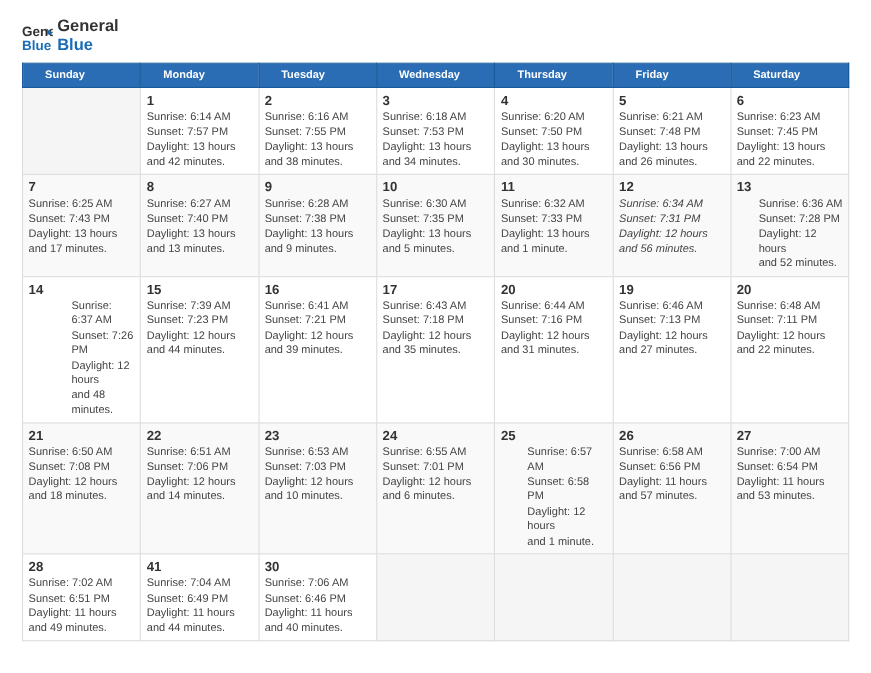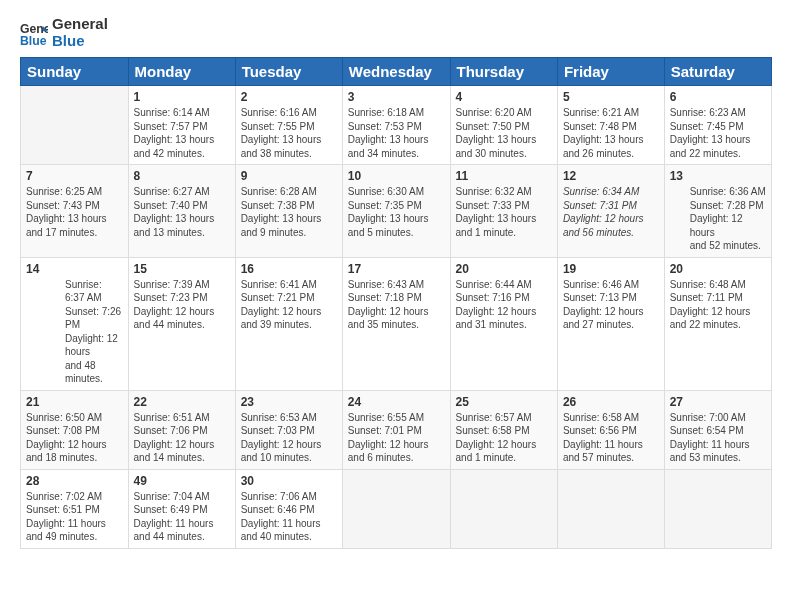--- a/index.html
+++ b/index.html
@@ -45,22 +45,22 @@
     .calendar {
       width: 100%;
       border-collapse: collapse;
       border: 1px solid #ccc;
       font-size: 10px;
     }
     .calendar th {
       background-color: #2a6db5;
       color: #fff;
       text-align: left;
-      padding: 5px 6px;
-      font-size: 15px;
+      padding: 5px 20px;
+      font-size: 10px;
       font-weight: bold;
       border: 1px solid #1a5a9a;
     }
     .calendar td {
       vertical-align: top;
       padding: 4px 5px;
       border: 1px solid #ddd;
       width: 108px;
       min-height: 70px;
       background: #fff;
@@ -290,21 +290,21 @@
           </td>
           <td>
             <span class="day-number">24</span>
             <div class="day-info" style="white-space: pre-line;">Sunrise: 6:55 AM
 Sunset: 7:01 PM
 Daylight: 12 hours
 and 6 minutes.</div>
           </td>
           <td>
             <span class="day-number">25</span>
-            <div class="day-info" style="white-space: pre-line;">Sunrise: 6:57 AM
+            <div class="day-info" style="white-space: pre-line; margin-left: 24px;">Sunrise: 6:57 AM
 Sunset: 6:58 PM
 Daylight: 12 hours
 and 1 minute.</div>
           </td>
           <td>
             <span class="day-number">26</span>
             <div class="day-info" style="white-space: pre-line;">Sunrise: 6:58 AM
 Sunset: 6:56 PM
 Daylight: 11 hours
 and 57 minutes.</div>
@@ -319,21 +319,21 @@
         </tr>
         <tr>
           <td>
             <span class="day-number">28</span>
             <div class="day-info" style="white-space: pre-line;">Sunrise: 7:02 AM
 Sunset: 6:51 PM
 Daylight: 11 hours
 and 49 minutes.</div>
           </td>
           <td>
-            <span class="day-number">49</span>
+            <span class="day-number">41</span>
             <div class="day-info" style="white-space: pre-line;">Sunrise: 7:04 AM
 Sunset: 6:49 PM
 Daylight: 11 hours
 and 44 minutes.</div>
           </td>
           <td>
             <span class="day-number">30</span>
             <div class="day-info" style="white-space: pre-line;">Sunrise: 7:06 AM
 Sunset: 6:46 PM
 Daylight: 11 hours

